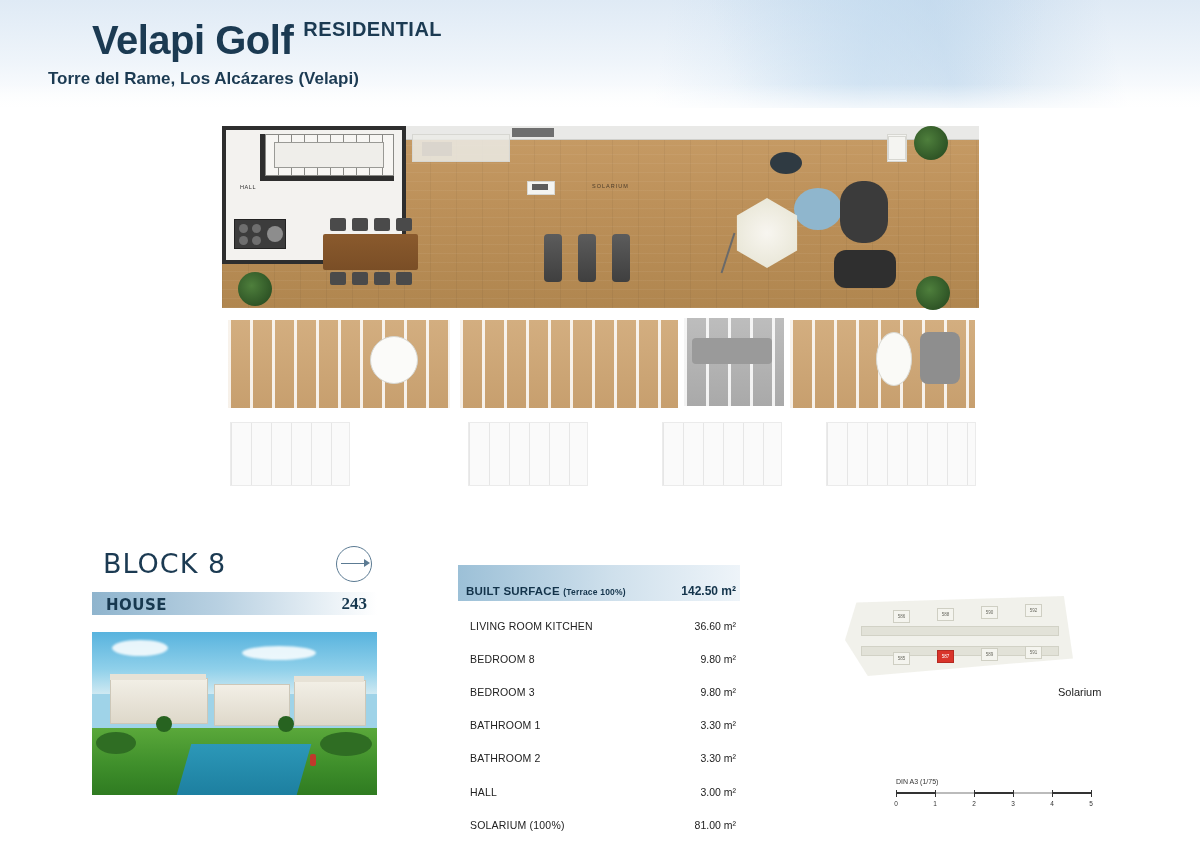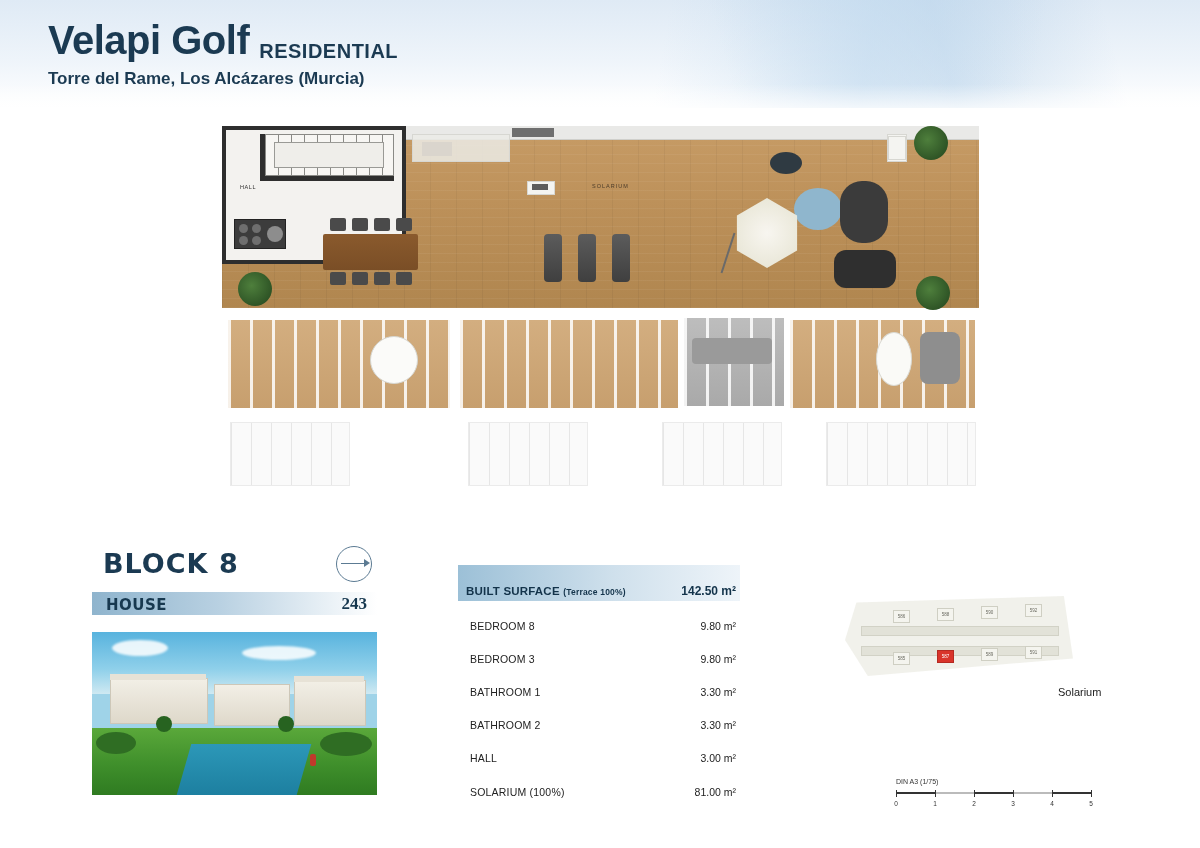--- a/index.html
+++ b/index.html
@@ -27,21 +27,21 @@
   }
   .top-band-fade {
     position: absolute;
     left: 0; top: 84px;
     width: 1200px; height: 34px;
     background: linear-gradient(180deg, rgba(255,255,255,0) 0%, #ffffff 100%);
   }
 
   
   .header { position: absolute; left: 48px; top: 18px; }
-  .title-row { display: flex; align-items: flex-end; gap: 10px; }
+  .title-row { display: flex; align-items: flex-start; gap: 10px; margin-left: 44px; }
   .title-main {
     font-size: 40px;
     font-weight: bold;
     color: #1b3a52;
     letter-spacing: -0.5px;
   }
   .title-sub {
     font-size: 20px;
     font-weight: bold;
     color: #1b3a52;
@@ -270,21 +270,21 @@
       repeating-linear-gradient(90deg, #e6e6e6 0px, #e6e6e6 1px, rgba(0,0,0,0) 1px, rgba(0,0,0,0) 20px),
       #fafafa;
     border: 1px solid #ebebeb;
   }
 
   
   .block-title {
     position: absolute;
     left: 103px; top: 548px;
     font-size: 27px;
-    font-weight: bold;
+    font-weight: normal;
     color: #1b3a52;
     letter-spacing: 1px;
     font-family: "DejaVu Sans", sans-serif;
     text-align: right;
   }
   .compass {
     position: absolute;
     left: 336px; top: 546px;
     width: 34px; height: 34px;
     border-radius: 50%;
@@ -472,21 +472,21 @@
 <body>
 
 <div class="top-band"></div>
 <div class="top-band-fade"></div>
 
 <div class="header">
   <div class="title-row">
     <span class="title-main">Velapi Golf</span>
     <span class="title-sub">RESIDENTIAL</span>
   </div>
-  <div class="title-loc">Torre del Rame, Los Alcázares (Murcia)</div>
+  <div class="title-loc">Torre del Rame, Los Alcázares (Velapi)</div>
 </div>
 
 <div class="plan">
 
   <div class="deck"></div>
   <div class="deck-top-strip"></div>
   <div class="white-box" style="left:290px; top:2px; width:42px; height:9px; background:#6f6f6f; border:none;"></div>
   <div class="white-box" style="left:200px; top:16px; width:30px; height:14px; background:#7a5a3c; border:none;"></div>
   <div class="white-box" style="left:190px; top:8px; width:96px; height:26px; background:rgba(235,235,230,0.85);"></div>
   <div class="white-box" style="left:305px; top:55px; width:26px; height:12px;"></div>
@@ -585,20 +585,24 @@
 <div class="surfaces">
 
   <div class="srow head">
     <span class="lbl">
       <span>BUILT SURFACE</span>
       <span class="sub">(Terrace 100%)</span>
     </span>
     <span class="val">142.50 m²</span>
   </div>
 
+  <div class="srow">
+    <span class="lbl">LIVING ROOM KITCHEN</span>
+    <span class="val">36.60 m²</span>
+  </div>
   <div class="srow">
     <span class="lbl">BEDROOM 8</span>
     <span class="val">9.80 m²</span>
   </div>
   <div class="srow">
     <span class="lbl">BEDROOM 3</span>
     <span class="val">9.80 m²</span>
   </div>
   <div class="srow">
     <span class="lbl">BATHROOM 1</span>

